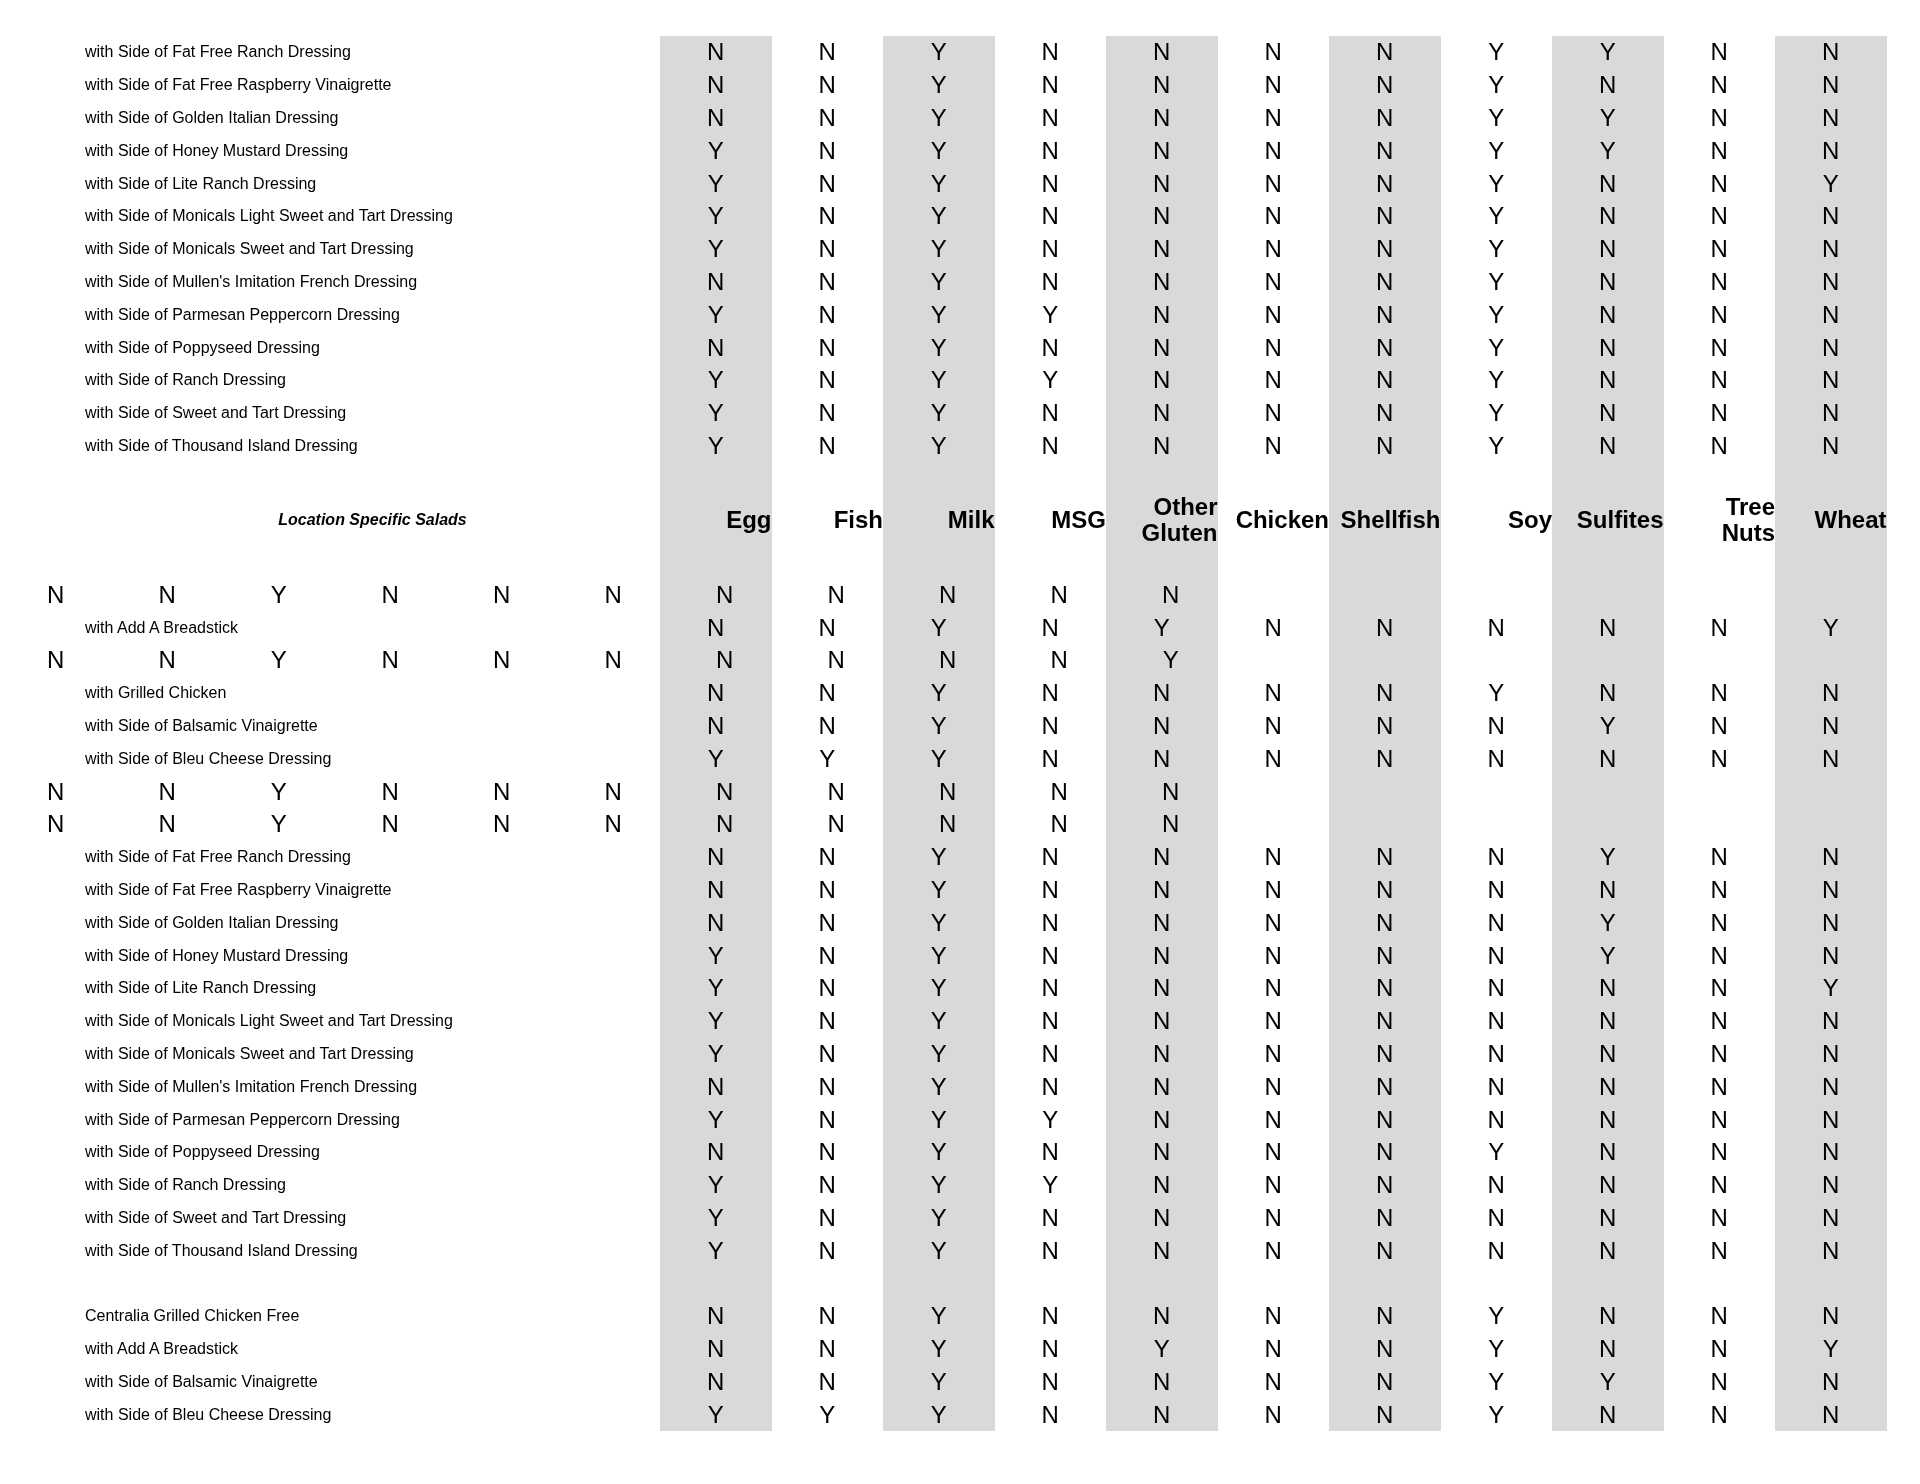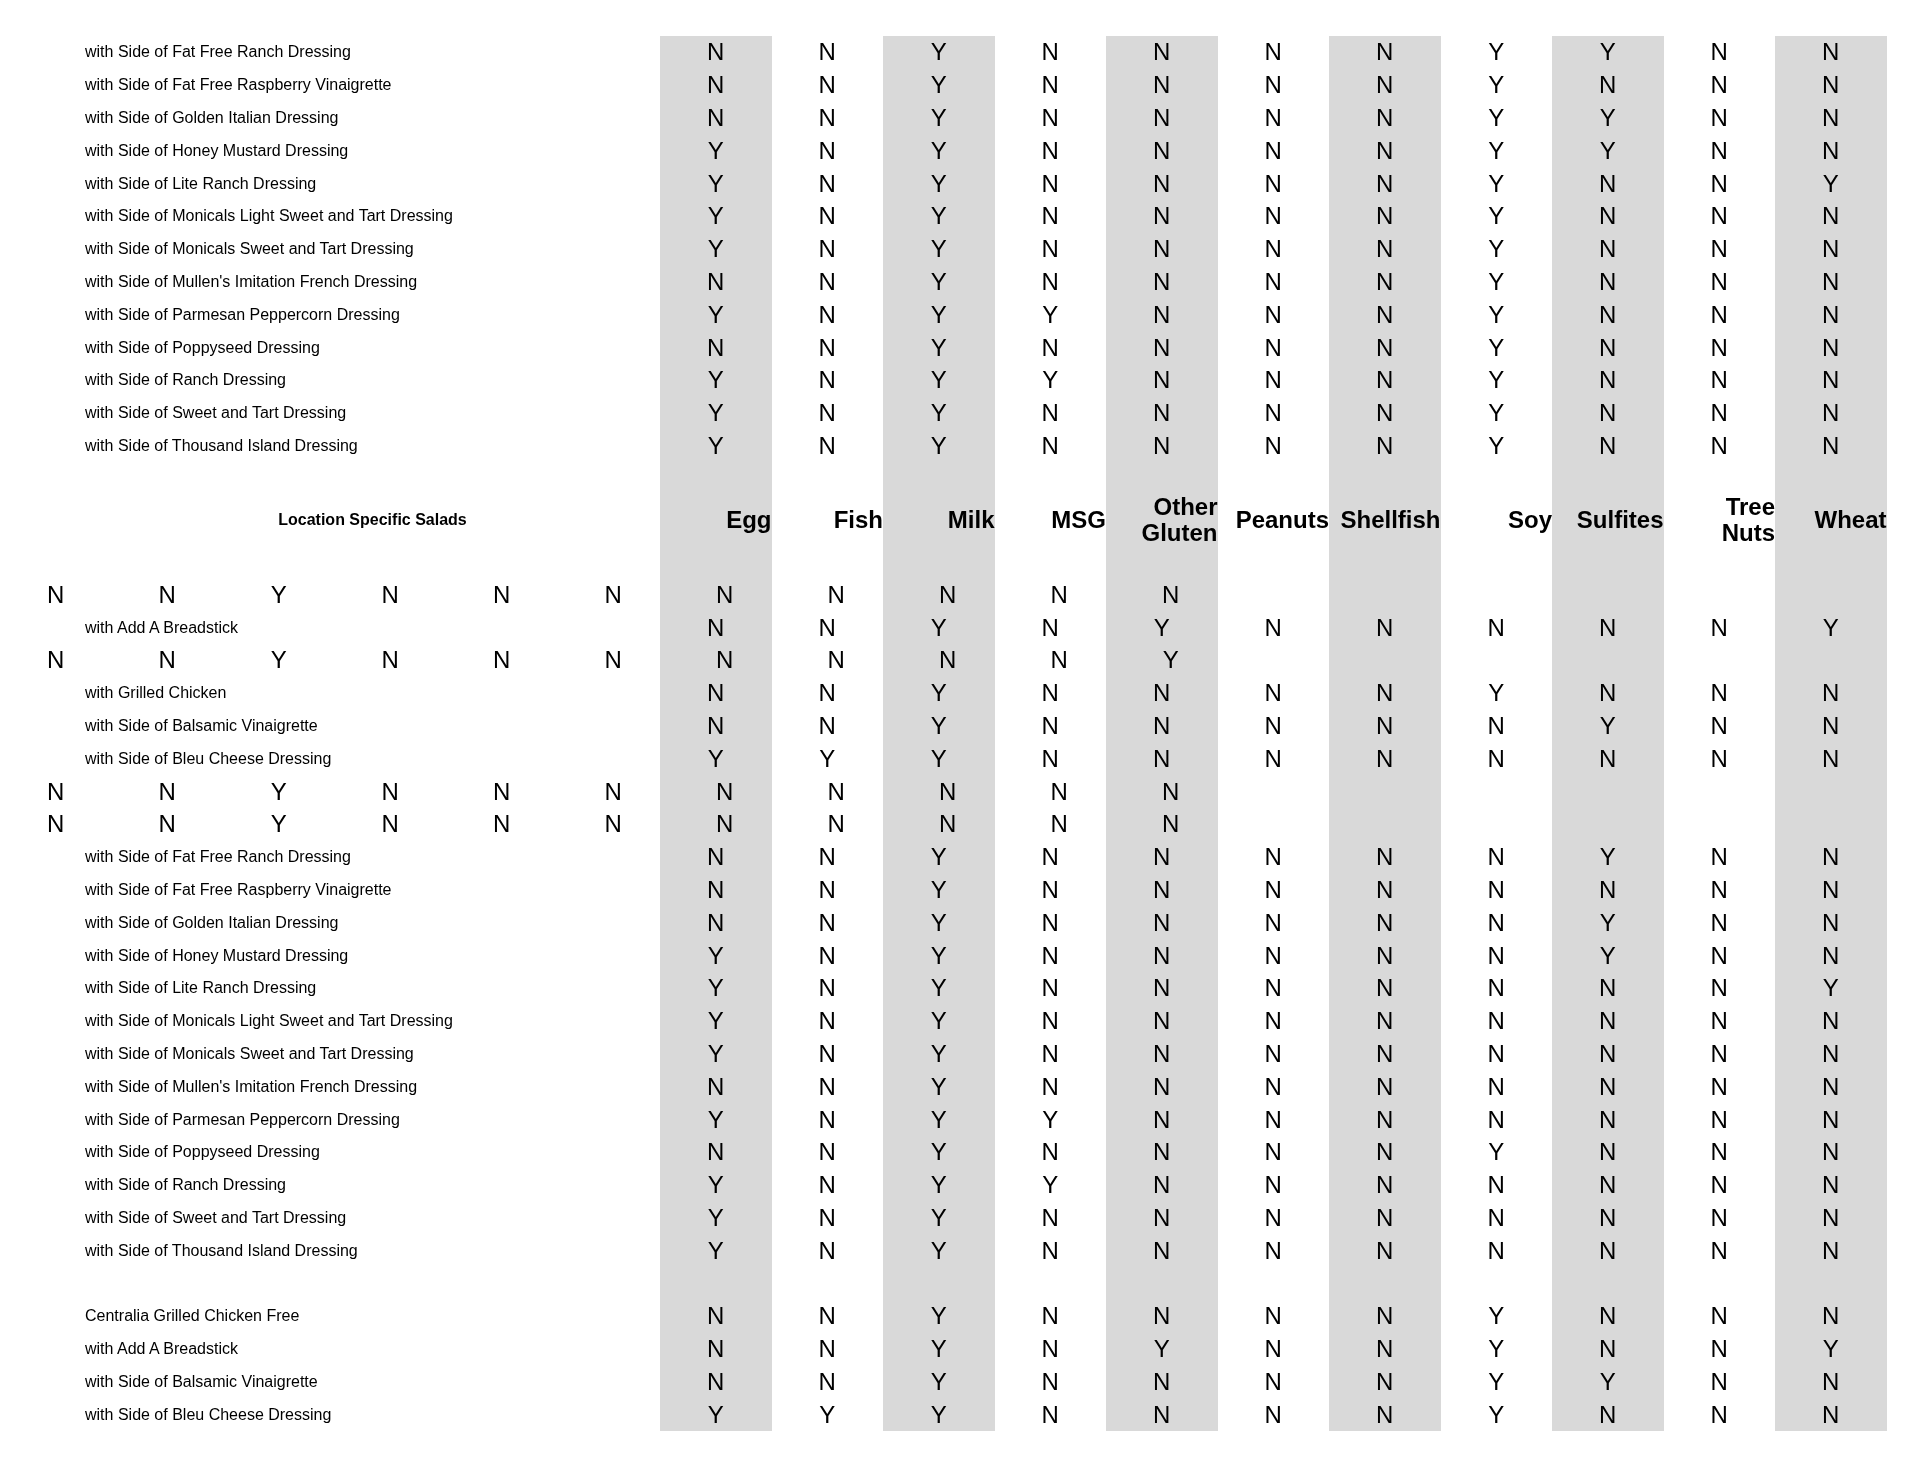--- a/index.html
+++ b/index.html
@@ -47,20 +47,21 @@
     padding-left: 85px;
     box-sizing: border-box;
     font-size: 16px;
     line-height: 1;
     white-space: nowrap;
     overflow: visible;
   }
   .header-row .name-cell {
     font-weight: bold;
     text-align: center;
+    font-style: italic;
   }
   .val-cell {
     width: 111.5px;
     flex: 0 0 111.5px;
     text-align: center;
     font-size: 24px;
     line-height: 1.08;
   }
   .header-row .val-cell {
     font-weight: bold;
@@ -262,21 +263,21 @@
         <div class="val-cell">N</div>
         <div class="val-cell">N</div>
       </div>
       <div class="row header-row">
         <div class="name-cell">Location Specific Salads</div>
         <div class="val-cell">Egg</div>
         <div class="val-cell">Fish</div>
         <div class="val-cell">Milk</div>
         <div class="val-cell">MSG</div>
         <div class="val-cell">Other<br>Gluten</div>
-        <div class="val-cell">Peanuts</div>
+        <div class="val-cell">Chicken</div>
         <div class="val-cell">Shellfish</div>
         <div class="val-cell">Soy</div>
         <div class="val-cell">Sulfites</div>
         <div class="val-cell">Tree<br>Nuts</div>
         <div class="val-cell">Wheat</div>
       </div>
       <div class="row">
         <div class="val-cell">N</div>
         <div class="val-cell">N</div>
         <div class="val-cell">Y</div>

